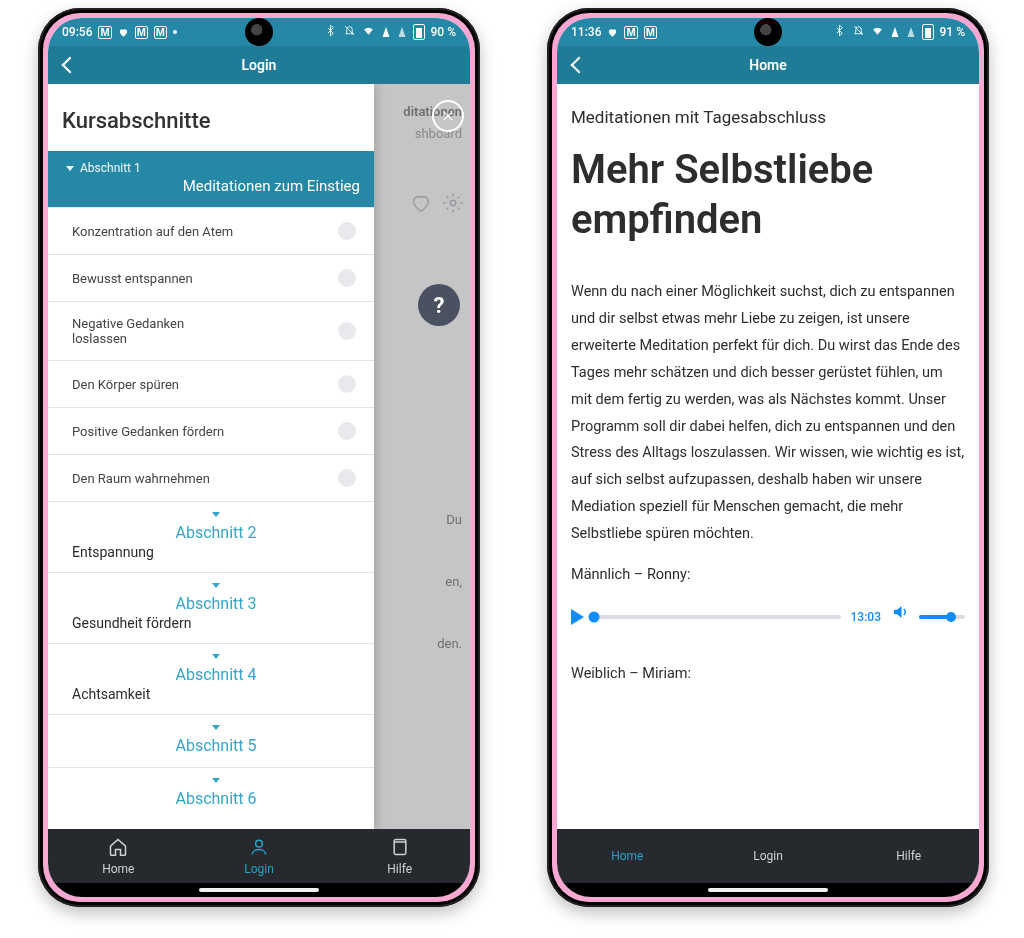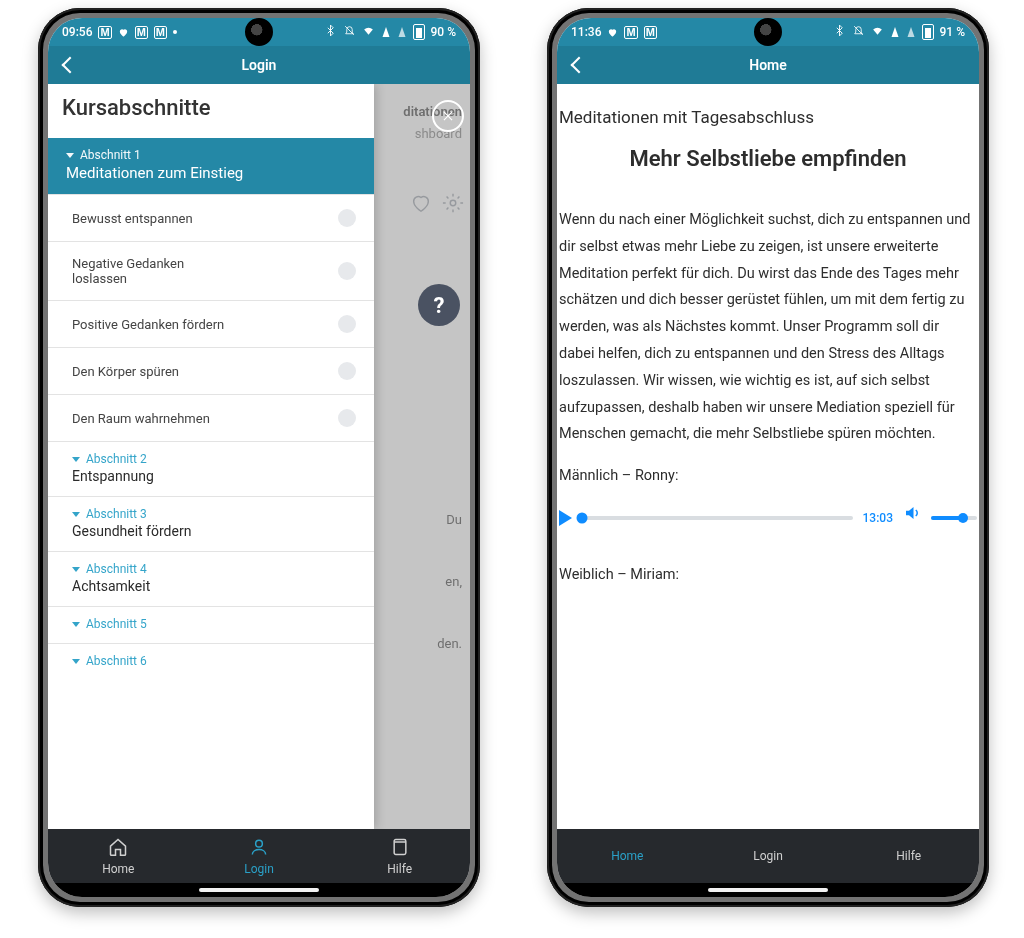--- a/index.html
+++ b/index.html
@@ -19,21 +19,21 @@
     color:var(--text);
     width:1024px;
     height:938px;
     position:relative;
   }
   .phone{
     position:absolute;
     width:442px;
     height:899px;
     border-radius:42px;
-    background:#737373;
+    background:#f9a8d4;
     box-shadow:0 6px 16px rgba(0,0,0,.25), inset 0 0 0 2px #222, inset 0 0 0 5px #000;
     overflow:hidden;
   }
   .phone.left{ left:38px; top:8px;}
   .phone.right{ left:547px; top:8px;}
   .screen{
     position:absolute; inset:10px;
     border-radius:34px;
     overflow:hidden;
     background:#fff;
@@ -104,48 +104,48 @@
   }
   .help-fab{
     position:absolute;right:10px;top:200px;width:42px;height:42px;border-radius:50%;
     background:#4a5262;color:#fff;display:flex;align-items:center;justify-content:center;font-size:22px;font-weight:700;z-index:5;
   }
   .drawer{
     position:absolute;left:0;top:0;bottom:0;width:326px;background:#fff;
     box-shadow:2px 0 10px rgba(0,0,0,.2);
     overflow:hidden; z-index:3;
   }
-  .drawer h1{font-size:22px;font-weight:500;margin:11px 14px 18px;}
+  .drawer h1{font-size:22px;font-weight:500;margin:24px 14px 18px;}
   .sec-header{
-    padding:10px 14px 12px 18px;color:#fff;
+    padding:10px 14px 12px 18px;color:#fff;text-align:right;
   }
   .sec-header.active{background:var(--teal);}
   .sec-kicker{font-size:12px;display:flex;align-items:center;gap:6px;opacity:.95;}
   .caret{width:0;height:0;border-left:4px solid transparent;border-right:4px solid transparent;border-top:5px solid currentColor;}
   .sec-title{font-size:15px;margin-top:2px;}
   .sec-other{padding:10px 14px 12px 24px;border-top:1px solid var(--border);}
-  .sec-other .sec-kicker{color:var(--accent);font-size:12px;}
+  .sec-other .sec-kicker{color:var(--accent);font-size:16px;flex-direction:column;}
   .sec-other .sec-title{color:#2b2b2b;font-size:14px;margin-top:2px;}
   .lesson{
     display:flex;align-items:center;justify-content:space-between;
     padding:14px 18px 14px 24px;border-top:1px solid var(--border);
     font-size:13px;color:#444;
   }
   .lesson span.t{max-width:170px;}
   .ring{width:18px;height:18px;border-radius:50%;background:#e7e9ec;}
   .peek-heart{
     position:absolute;width:22px;height:22px;
   }
   .peek-heart svg,.peek-gear svg{width:100%;height:100%;stroke:#9aa1aa;fill:none;stroke-width:1.6;}
   .peek-gear{position:absolute;width:22px;height:22px;}
 
   
-  .article{padding:14px 2px 0;color:#2d2d2d;font-size:14.5px;line-height:1.85;}
+  .article{padding:14px 14px 0;color:#2d2d2d;font-size:14.5px;line-height:1.85;}
   .article .eyebrow{font-size:17px;margin:4px 0 12px;}
-  .article h1{font-size:22px;font-weight:600;line-height:1.25;margin:7px 0 34px;text-align:center;}
+  .article h1{font-size:40px;font-weight:600;line-height:1.25;margin:7px 0 34px;}
   .player{
     display:flex;align-items:center;gap:10px;margin:14px 0 30px;color:var(--blue);
   }
   .play{width:0;height:0;border-top:8px solid transparent;border-bottom:8px solid transparent;border-left:13px solid var(--blue);}
   .track{flex:1;height:4px;background:#d9dde1;border-radius:3px;position:relative;}
   .knob{position:absolute;left:0;top:50%;transform:translate(-50%,-50%);width:11px;height:11px;border-radius:50%;background:var(--blue);}
   .time{font-size:12px;font-weight:500;}
   .vol{width:46px;height:4px;background:#d9dde1;border-radius:3px;position:relative;}
   .vol .fill{position:absolute;left:0;top:0;bottom:0;width:70%;background:var(--blue);border-radius:3px;}
   .vol .k{position:absolute;left:70%;top:50%;transform:translate(-50%,-50%);width:10px;height:10px;border-radius:50%;background:var(--blue);}
@@ -234,33 +234,37 @@
 
         <div class="sec-header active">
           <div class="sec-kicker">
               <span class="caret"></span>
               <span>Abschnitt 1</span>
             </div>
           <div class="sec-title">Meditationen zum Einstieg</div>
         </div>
 
         <div class="lesson">
+            <span class="t">Konzentration auf den Atem</span>
+            <span class="ring"></span>
+          </div>
+        <div class="lesson">
             <span class="t">Bewusst entspannen</span>
             <span class="ring"></span>
           </div>
         <div class="lesson">
             <span class="t">Negative Gedanken loslassen</span>
             <span class="ring"></span>
           </div>
         <div class="lesson">
+            <span class="t">Den Körper spüren</span>
+            <span class="ring"></span>
+          </div>
+        <div class="lesson">
             <span class="t">Positive Gedanken fördern</span>
-            <span class="ring"></span>
-          </div>
-        <div class="lesson">
-            <span class="t">Den Körper spüren</span>
             <span class="ring"></span>
           </div>
         <div class="lesson">
             <span class="t">Den Raum wahrnehmen</span>
             <span class="ring"></span>
           </div>
 
         <div class="sec-other">
           <div class="sec-kicker">
               <span class="caret"></span>

